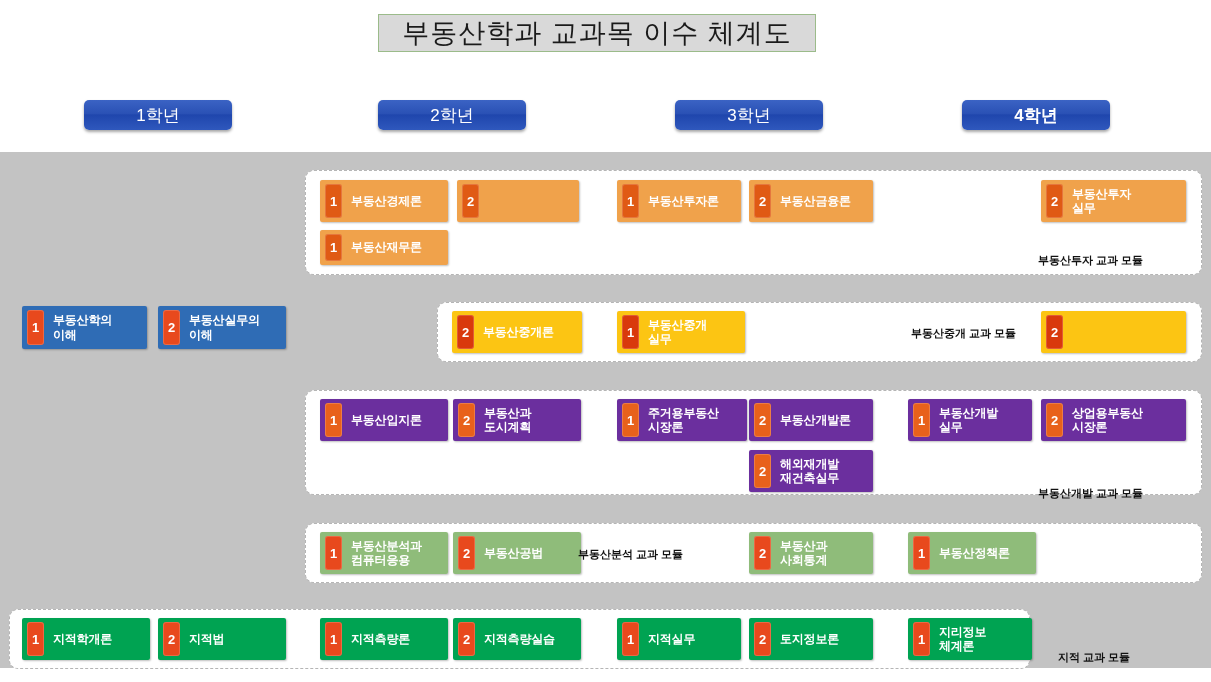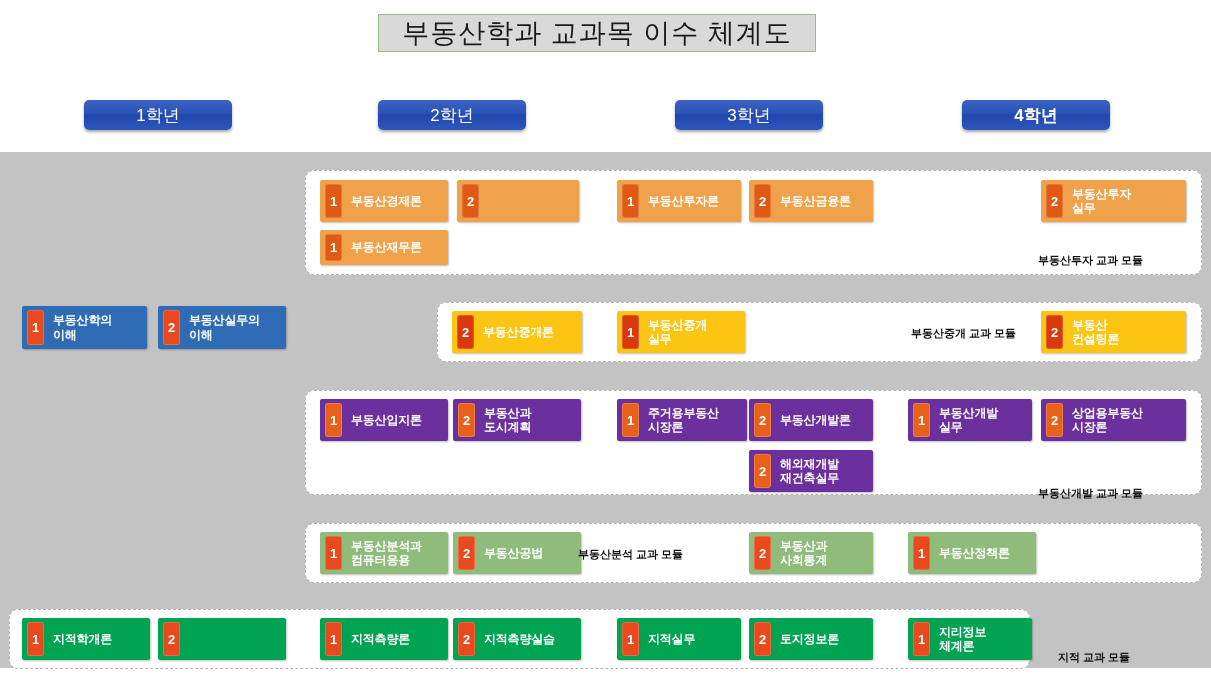--- a/index.html
+++ b/index.html
@@ -208,22 +208,20 @@
   <span class="num">2</span>
   <span class="label">부동산중개론</span>
 </div>
 <div class="card c-yellow" style="left:617px; top:311px; width:128px; height:42px;">
   <span class="num">1</span>
   <span class="label">부동산중개
 실무</span>
 </div>
 <div class="card c-yellow" style="left:1041px; top:311px; width:145px; height:42px;">
   <span class="num">2</span>
-  <span class="label">부동산
-컨설팅론</span>
 </div>
 <div class="module-label" style="left:911px; top:326px;">부동산중개 교과 모듈</div>
 
 <div class="card c-purple" style="left:320px; top:399px; width:128px; height:42px;">
   <span class="num">1</span>
   <span class="label">부동산입지론</span>
 </div>
 <div class="card c-purple" style="left:453px; top:399px; width:128px; height:42px;">
   <span class="num">2</span>
   <span class="label">부동산과
@@ -274,20 +272,21 @@
   <span class="label">부동산정책론</span>
 </div>
 <div class="module-label" style="left:578px; top:547px;">부동산분석 교과 모듈</div>
 
 <div class="card c-green" style="left:22px; top:618px; width:128px; height:42px;">
   <span class="num">1</span>
   <span class="label">지적학개론</span>
 </div>
 <div class="card c-green" style="left:158px; top:618px; width:128px; height:42px;">
   <span class="num">2</span>
+  <span class="label">지적법</span>
 </div>
 <div class="card c-green" style="left:320px; top:618px; width:128px; height:42px;">
   <span class="num">1</span>
   <span class="label">지적측량론</span>
 </div>
 <div class="card c-green" style="left:453px; top:618px; width:128px; height:42px;">
   <span class="num">2</span>
   <span class="label">지적측량실습</span>
 </div>
 <div class="card c-green" style="left:617px; top:618px; width:124px; height:42px;">

